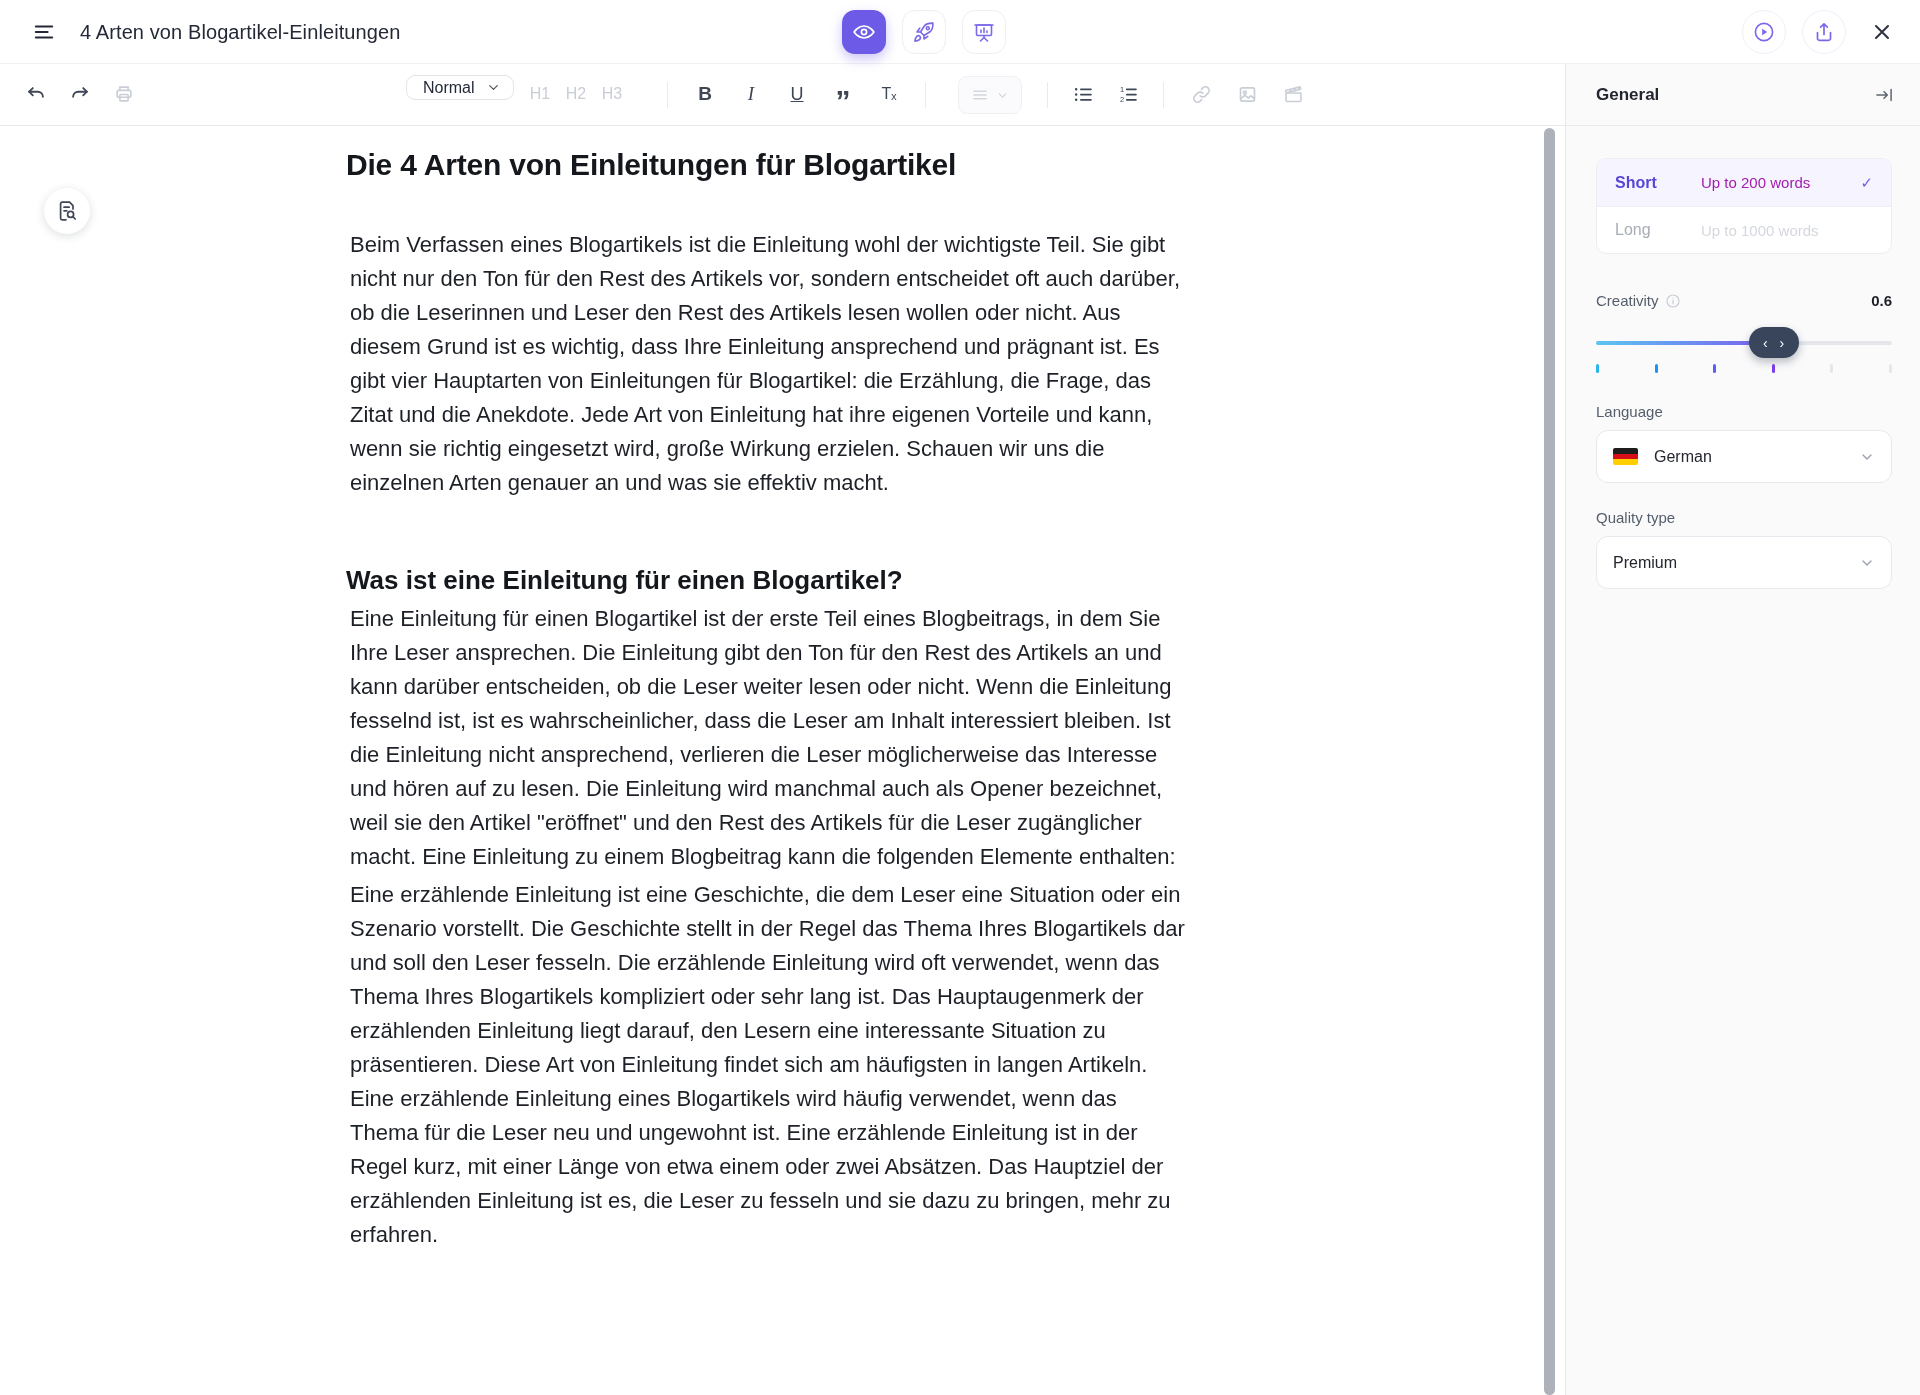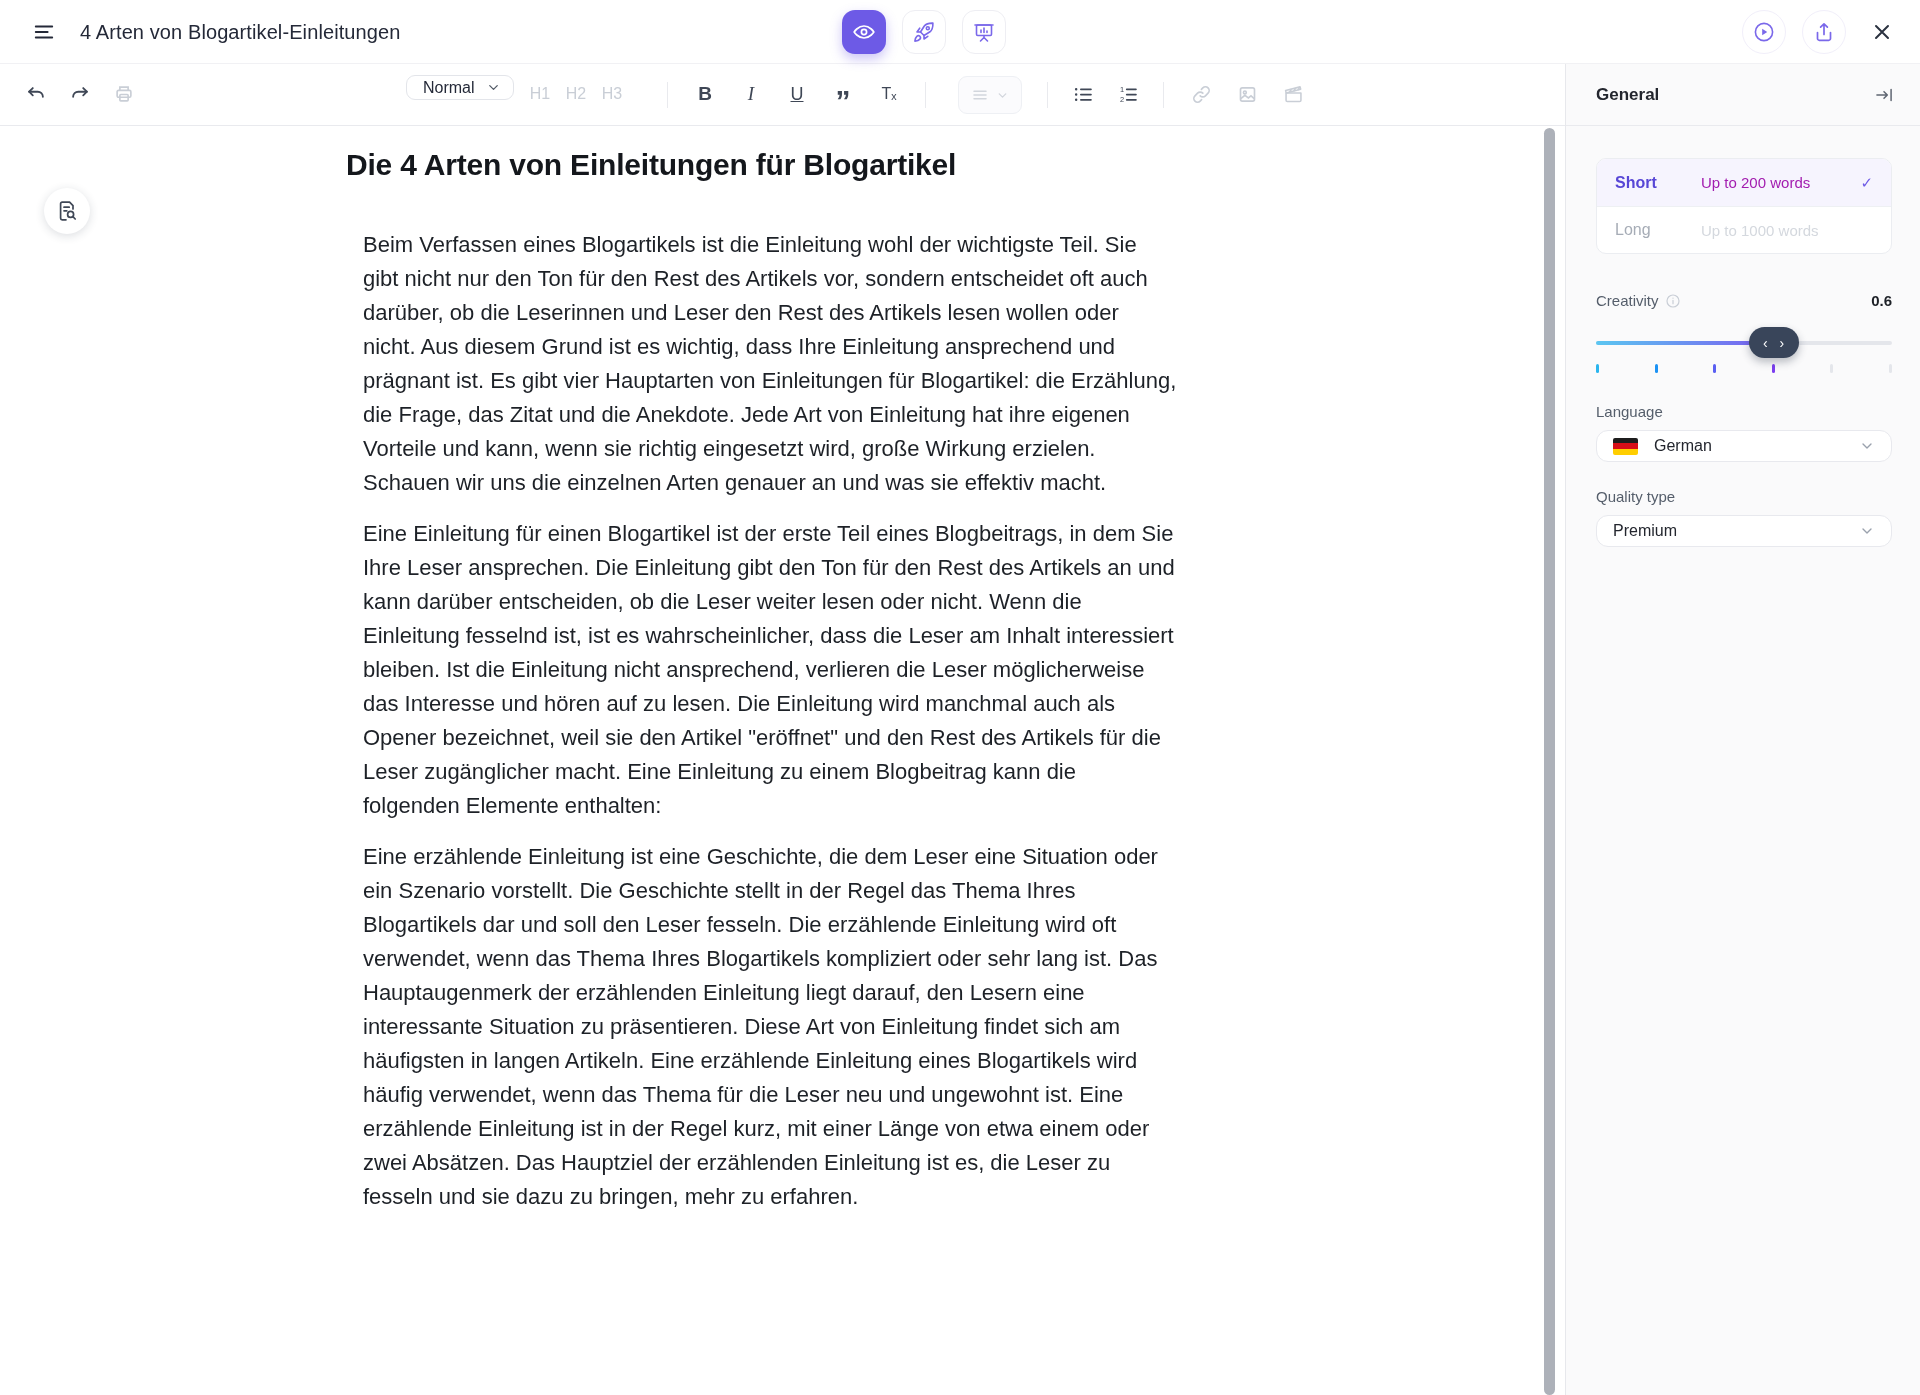--- a/index.html
+++ b/index.html
@@ -44,21 +44,21 @@
   .align-box { position:absolute; left:958px; top:12px; width:64px; height:38px; border:1px solid #eef0f4;
                border-radius:9px; display:flex; align-items:center; justify-content:center; gap:7px;
                background:#fbfbfd; cursor:default; }
 
   
   .editor { position:absolute; left:0; top:126px; width:1565px; height:1269px; background:#fff; }
   .doc { position:absolute; left:346px; top:22px; width:848px; color:#1d2127; cursor:text; }
   .doc h1 { font-size:30px; font-weight:700; color:#14171c; letter-spacing:-.2px; margin:0 0 46px; }
   .doc h2 { font-size:26px; font-weight:700; color:#14171c; margin:62px 0 3px; line-height:36px; }
   .doc h3 { font-size:26px; font-weight:700; color:#14171c; margin:30px 0 3px; line-height:36px; }
-  .doc p  { font-size:22px; line-height:34px; margin:17px; }
+  .doc p  { font-size:22px; line-height:34px; margin:4px; }
   .float-search { position:absolute; left:44px; top:62px; width:46px; height:46px; border-radius:50%;
                   background:#fff; border:none; box-shadow:0 2px 10px rgba(40,50,70,.16);
                   display:flex; align-items:center; justify-content:center; cursor:pointer; }
   .scrollbar { position:absolute; left:1544px; top:128px; width:11px; height:1267px;
                background:#adb1b9; border-radius:8px; cursor:pointer; }
 
   
   .panel { position:absolute; left:1565px; top:64px; width:355px; height:1331px;
            background:#fafafb; border-left:1px solid #e7e8ec; }
   .panel-header { height:62px; border-bottom:1px solid #e9eaee; display:flex; align-items:center;
@@ -87,21 +87,21 @@
   .track-fill { position:absolute; left:0; top:14px; width:60%; height:4px; border-radius:2px;
                 background:linear-gradient(90deg,#5bc6f1,#7b5cf0); }
   .thumb { position:absolute; left:calc(60% - 25px); top:0; width:50px; height:31px; border-radius:16px;
            background:#39455a; color:#fff; display:flex; align-items:center; justify-content:center;
            font-size:14px; letter-spacing:4px; padding-left:4px; box-shadow:0 4px 8px rgba(30,40,60,.30); cursor:grab; }
   .ticks { display:flex; justify-content:space-between; margin-top:5px; }
   .tick { width:3px; height:9px; border-radius:2px; }
 
   .field-block { margin-top:30px; }
   .field-label { font-size:15px; color:#555e6b; margin-bottom:10px; }
-  .select-box { height:32px; background:#fff; border:1px solid #e8e9ee; border-radius:12px;
+  .select-box { height:53px; background:#fff; border:1px solid #e8e9ee; border-radius:12px;
                 display:flex; align-items:center; padding:0 16px; cursor:pointer; }
   .select-box .val { font-size:16px; color:#23262e; }
   .flag { width:25px; height:17px; border-radius:2px; overflow:hidden; display:flex; flex-direction:column; margin-right:16px; }
   .flag div { flex:1; }
   .chev-r { margin-left:auto; display:flex; }
 </style>
 </head>
 <body>
 
 <div class="stage">
@@ -282,20 +282,21 @@
             <path d="M9 8.2h5.2M9 11.8h2.8"></path>
             <circle cx="15.6" cy="15.4" r="3"></circle>
             <path d="M17.9 17.7l2.3 2.3"></path>
           </svg>
       </span>
     </button>
 
     <div class="doc">
       <h1>Die 4 Arten von Einleitungen für Blogartikel</h1>
       <p>Beim Verfassen eines Blogartikels ist die Einleitung wohl der wichtigste Teil. Sie gibt nicht nur den Ton für den Rest des Artikels vor, sondern entscheidet oft auch darüber, ob die Leserinnen und Leser den Rest des Artikels lesen wollen oder nicht. Aus diesem Grund ist es wichtig, dass Ihre Einleitung ansprechend und prägnant ist. Es gibt vier Hauptarten von Einleitungen für Blogartikel: die Erzählung, die Frage, das Zitat und die Anekdote. Jede Art von Einleitung hat ihre eigenen Vorteile und kann, wenn sie richtig eingesetzt wird, große Wirkung erzielen. Schauen wir uns die einzelnen Arten genauer an und was sie effektiv macht.</p>
+      <h2>Was ist eine Einleitung für einen Blogartikel?</h2>
       <p>Eine Einleitung für einen Blogartikel ist der erste Teil eines Blogbeitrags, in dem Sie Ihre Leser ansprechen. Die Einleitung gibt den Ton für den Rest des Artikels an und kann darüber entscheiden, ob die Leser weiter lesen oder nicht. Wenn die Einleitung fesselnd ist, ist es wahrscheinlicher, dass die Leser am Inhalt interessiert bleiben. Ist die Einleitung nicht ansprechend, verlieren die Leser möglicherweise das Interesse und hören auf zu lesen. Die Einleitung wird manchmal auch als Opener bezeichnet, weil sie den Artikel "eröffnet" und den Rest des Artikels für die Leser zugänglicher macht. Eine Einleitung zu einem Blogbeitrag kann die folgenden Elemente enthalten:</p>
       <p>Eine erzählende Einleitung ist eine Geschichte, die dem Leser eine Situation oder ein Szenario vorstellt. Die Geschichte stellt in der Regel das Thema Ihres Blogartikels dar und soll den Leser fesseln. Die erzählende Einleitung wird oft verwendet, wenn das Thema Ihres Blogartikels kompliziert oder sehr lang ist. Das Hauptaugenmerk der erzählenden Einleitung liegt darauf, den Lesern eine interessante Situation zu präsentieren. Diese Art von Einleitung findet sich am häufigsten in langen Artikeln. Eine erzählende Einleitung eines Blogartikels wird häufig verwendet, wenn das Thema für die Leser neu und ungewohnt ist. Eine erzählende Einleitung ist in der Regel kurz, mit einer Länge von etwa einem oder zwei Absätzen. Das Hauptziel der erzählenden Einleitung ist es, die Leser zu fesseln und sie dazu zu bringen, mehr zu erfahren.</p>
     </div>
   </div>
 
   <div class="scrollbar"></div>
 
   <div class="panel">
     <div class="panel-header">
       <span class="ttl">General</span>

